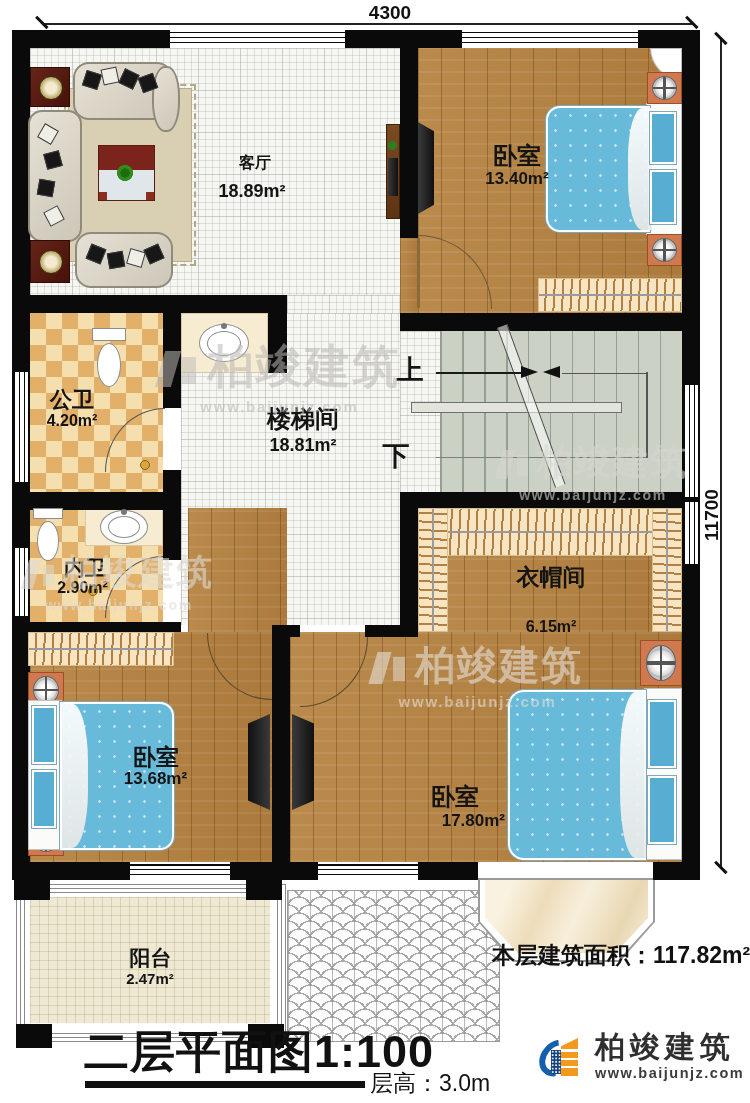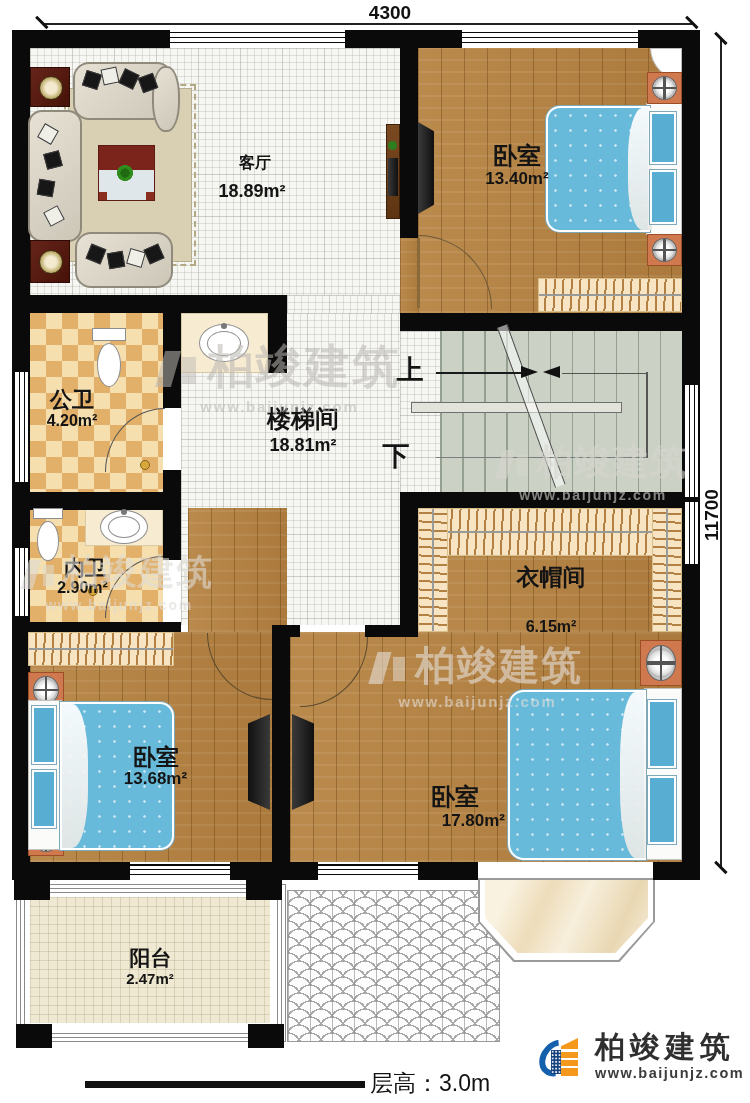--- a/index.html
+++ b/index.html
@@ -322,20 +322,26 @@
     <div class="wm-row" style="font-size:40px;">
         <span class="wm-icon">
           <i class="wi-a"></i>
           <i class="wi-b"></i>
         </span>
         <span>柏竣建筑</span>
       </div>
     <div class="wm-url" style="font-size:15px;">www.baijunjz.com</div>
   </div>
 
+  <div class="abs" style="left:492px;top:940px;font-size:23px;font-weight:bold;white-space:nowrap;">
+    <span>本层建筑面积：</span><span>117.82m²</span>
+  </div>
+  <div class="abs" style="left:84px;top:1022px;font-size:45px;font-weight:bold;white-space:nowrap;letter-spacing:1px;">
+    <span>二层平面图</span><span style="font-weight:600;">1:100</span>
+  </div>
   <div class="abs" style="left:85px;top:1081px;width:280px;height:7px;background:#111;"></div>
   <div class="abs" style="left:370px;top:1068px;font-size:23px;font-weight:normal;white-space:nowrap;">
     <span>层高：</span><span>3.0m</span>
   </div>
   <div class="abs" style="left:541px;top:1030px;display:flex;gap:8px;align-items:flex-start;">
     <span class="logo-icon">
         <span class="li-swoosh"></span>
         <span class="li-navy"></span>
         <span class="li-orange"></span>
       </span>

